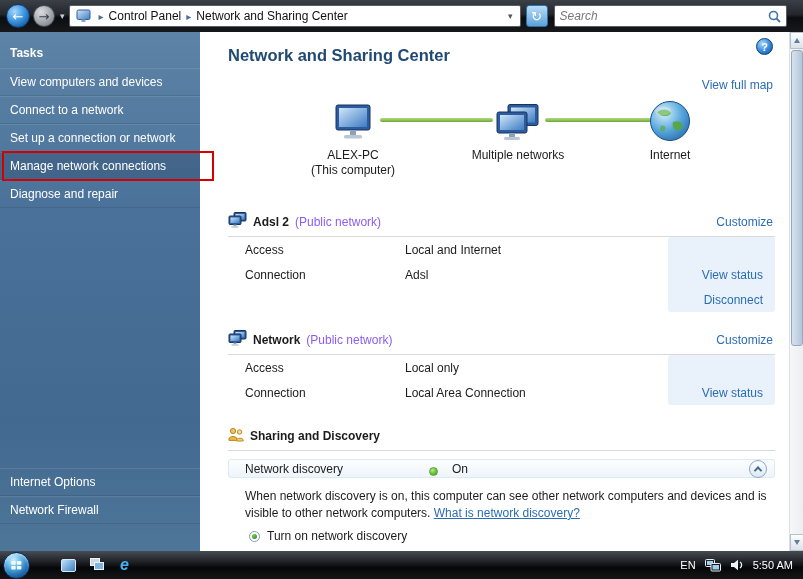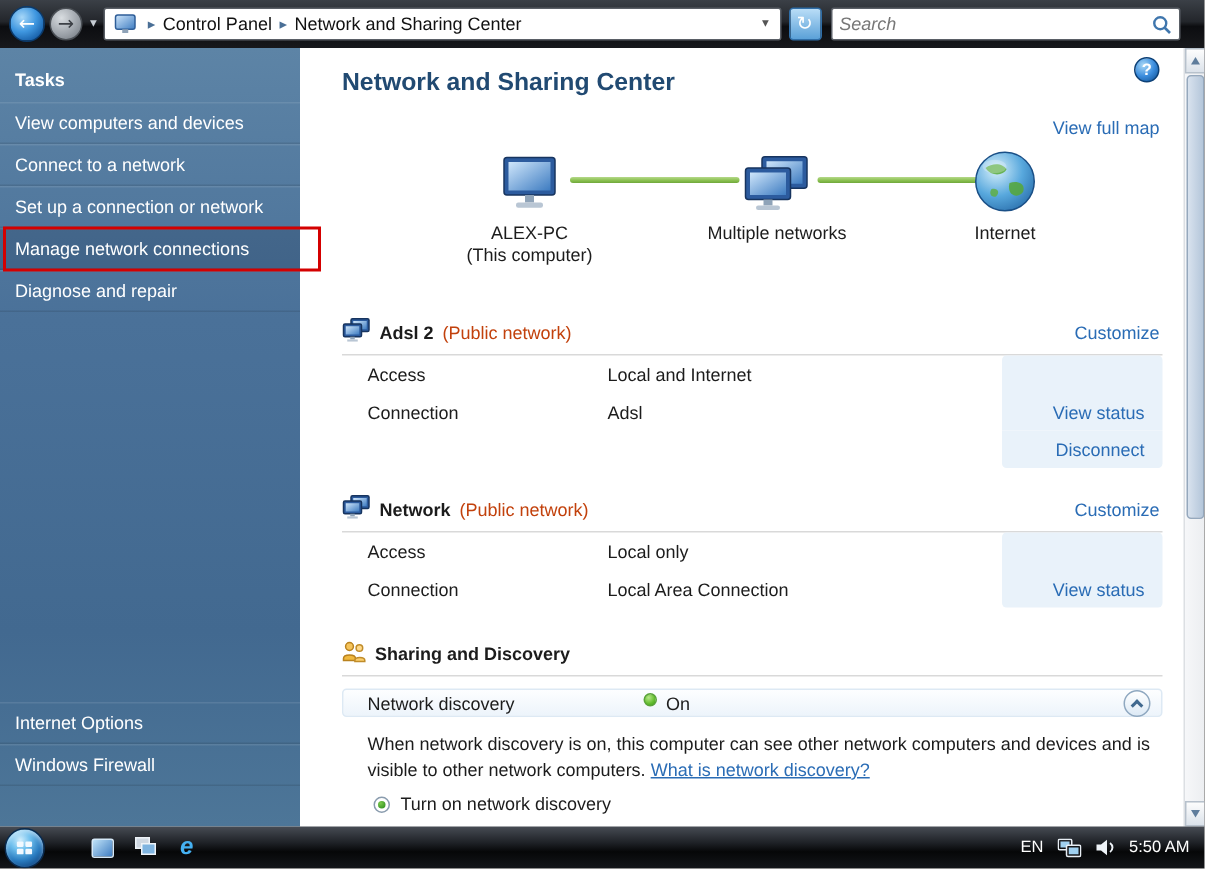--- a/index.html
+++ b/index.html
@@ -64,35 +64,35 @@
   .netmap { position:relative; height:98px; margin-top:4px; }
   .net-node { position:absolute; width:140px; text-align:center; cursor:pointer; }
   .net-node .nm-icon { height:46px; display:flex; align-items:flex-end; justify-content:center; }
   .net-node .nm-label { margin-top:6px; }
   .net-line { position:absolute; top:22px; height:4px; border-radius:2px;
     background:linear-gradient(180deg,#b5d98a 0%,#8cc152 55%,#6fa83a 100%); }
 
   .section { margin-top:18px; }
   .section-header { display:flex; align-items:center; gap:6px; padding-bottom:5px; border-bottom:1px solid #d9d9d9; }
   .sec-name { font-weight:bold; }
-  .sec-type { color:#c2410c; }
+  .sec-type { color:#8b5cf6; }
   .customize { margin-left:auto; padding-right:2px; }
   .rows { display:grid; grid-template-columns:177px 1fr 107px; }
   .cell { min-height:25px; display:flex; align-items:center; }
   .cell.label { padding-left:17px; }
   .cell.linkcell { background:#e9f2fa; justify-content:flex-end; padding-right:12px; }
   .cell.linkcell.first { border-radius:3px 3px 0 0; }
   .cell.linkcell.last { border-radius:0 0 3px 3px; }
 
   .sharing-section { margin-top:22px; }
   .nd-row { margin-top:8px; height:19px; display:flex; align-items:center;
     background:linear-gradient(180deg,#fdfeff 0%,#edf4fb 100%);
     border:1px solid #dde9f4; border-radius:3px; }
   .nd-label { padding-left:16px; width:200px; }
-  .nd-status { display:flex; align-items:flex-start; gap:6px; }
+  .nd-status { display:flex; align-items:flex-end; gap:14px; }
   .status-dot { width:9px; height:9px; border-radius:50%;
     background:radial-gradient(circle at 35% 30%, #b8e88a 0%, #63bd2e 60%, #3f9a1e 100%);
     border:1px solid #5aa33a; }
   .collapse-btn { margin-left:auto; margin-right:7px; width:18px; height:18px; border-radius:50%;
     background:linear-gradient(180deg,#ffffff 0%,#dcE9f5 100%); background:linear-gradient(180deg,#ffffff 0%,#dce9f5 100%);
     border:1px solid #8fa8c0; display:flex; align-items:center; justify-content:center; cursor:pointer; }
   .chevron-up { width:6px; height:6px; border-left:2px solid #41698f; border-top:2px solid #41698f;
     transform:rotate(45deg) translate(1px,1px); }
   .sharing-desc { margin:10px 0 0 17px; width:528px; line-height:1.4; }
   .radio-row { display:flex; align-items:center; gap:7px; margin:7px 0 0 21px; height:15px; cursor:pointer; }
@@ -185,21 +185,21 @@
     <div class="task-item">View computers and devices</div>
     <div class="task-item">Connect to a network</div>
     <div class="task-item">Set up a connection or network</div>
     <div class="task-item highlighted">
       <span>Manage network connections</span>
       <span class="red-box"></span>
     </div>
     <div class="task-item">Diagnose and repair</div>
     <div class="see-also">
       <div class="task-item">Internet Options</div>
-      <div class="task-item">Windows Firewall</div>
+      <div class="task-item">Network Firewall</div>
     </div>
   </div>
 
   <div class="main">
     <div class="help-btn">?</div>
     <div class="page-title">Network and Sharing Center</div>
     <div class="map-link-row"><a class="link">View full map</a></div>
 
     <div class="netmap">
       <div class="net-line" style="left:152px;width:113px;"></div>

